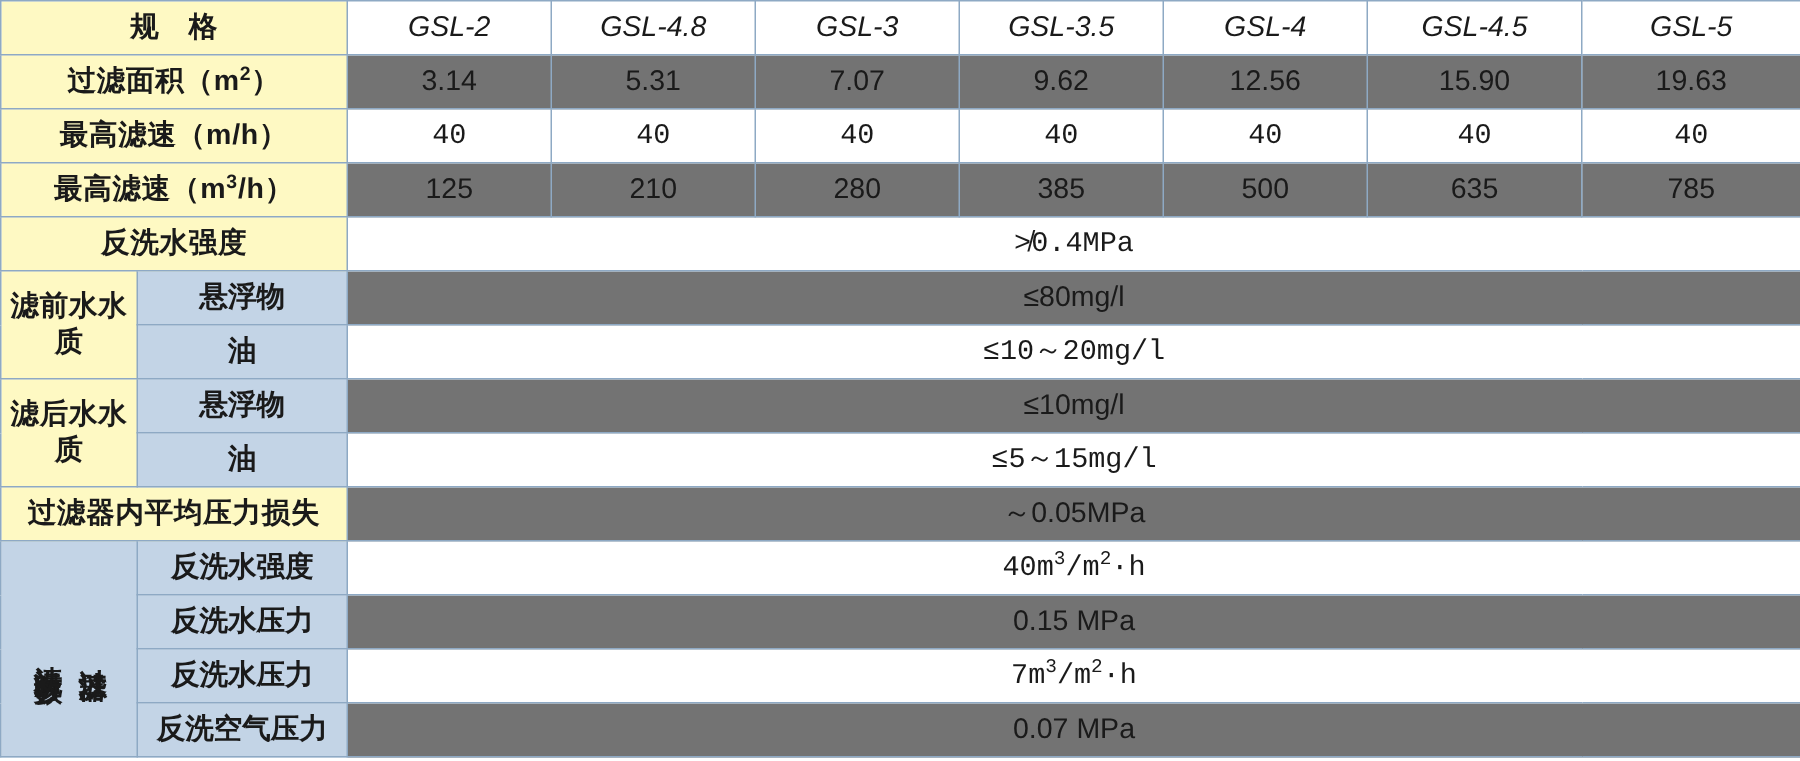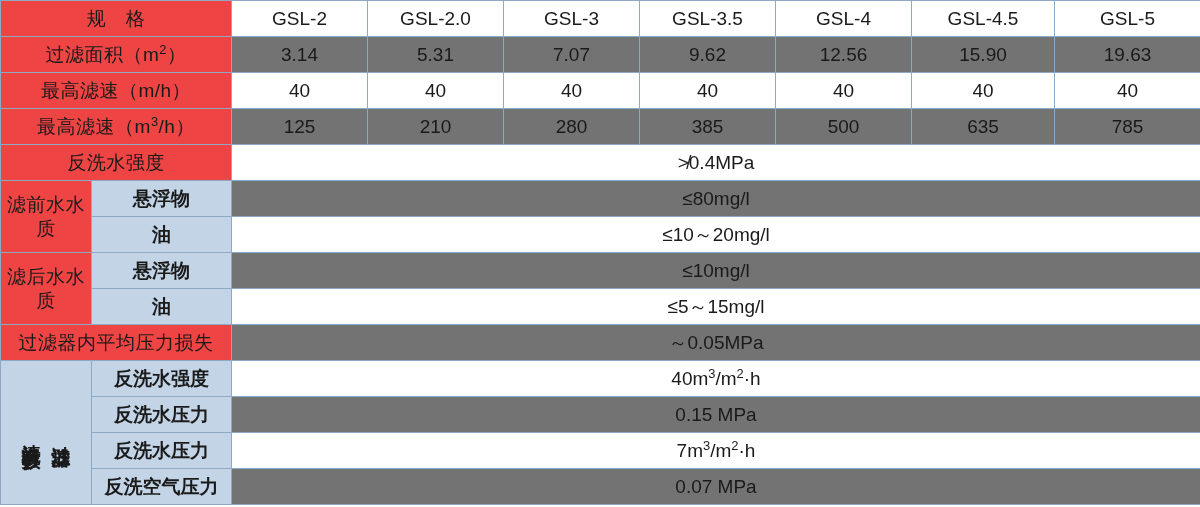--- a/index.html
+++ b/index.html
@@ -23,40 +23,42 @@
     text-align: center;
     vertical-align: middle;
     font-size: 19px;
     color: #1a1a1a;
     padding: 0;
     height: 35px;
     line-height: 1.25;
   }
   
   td.lbl {
-    background: #ef4444;
-    font-weight: normal;
+    background: #fef9c3;
+    font-weight: bold;
     letter-spacing: 0.5px;
   }
   td.lbl-sm {
     background: #c3d4e6;
     font-weight: bold;
     font-size: 18px;
   }
   
   td.val-grey {
     background: #737373;
   }
   td.val-white {
     background: #ffffff;
+    font-family: Liberation Mono, monospace;
   }
   td.hdr {
     background: #ffffff;
     font-weight: normal;
     font-size: 20px;
+    font-style: italic;
   }
   .sup {
     font-size: 0.68em;
     vertical-align: super;
   }
   
   td.vert {
     background: #c3d4e6;
     font-weight: bold;
     font-size: 18px;
@@ -87,21 +89,21 @@
     <col style="width:136px">
     <col style="width:136px">
     <col style="width:143px">
     <col style="width:146px">
   </colgroup>
 
   <tbody>
       <tr>
     <td class="lbl" colspan="2">规　格</td>
     <td class="hdr">GSL-2</td>
-    <td class="hdr">GSL-2.0</td>
+    <td class="hdr">GSL-4.8</td>
     <td class="hdr">GSL-3</td>
     <td class="hdr">GSL-3.5</td>
     <td class="hdr">GSL-4</td>
     <td class="hdr">GSL-4.5</td>
     <td class="hdr">GSL-5</td>
   </tr>
 
   <tr>
     <td class="lbl" colspan="2"><span>过滤面积（m</span><span class="sup">2</span><span>）</span></td>
     <td class="val-grey">3.14</td>

